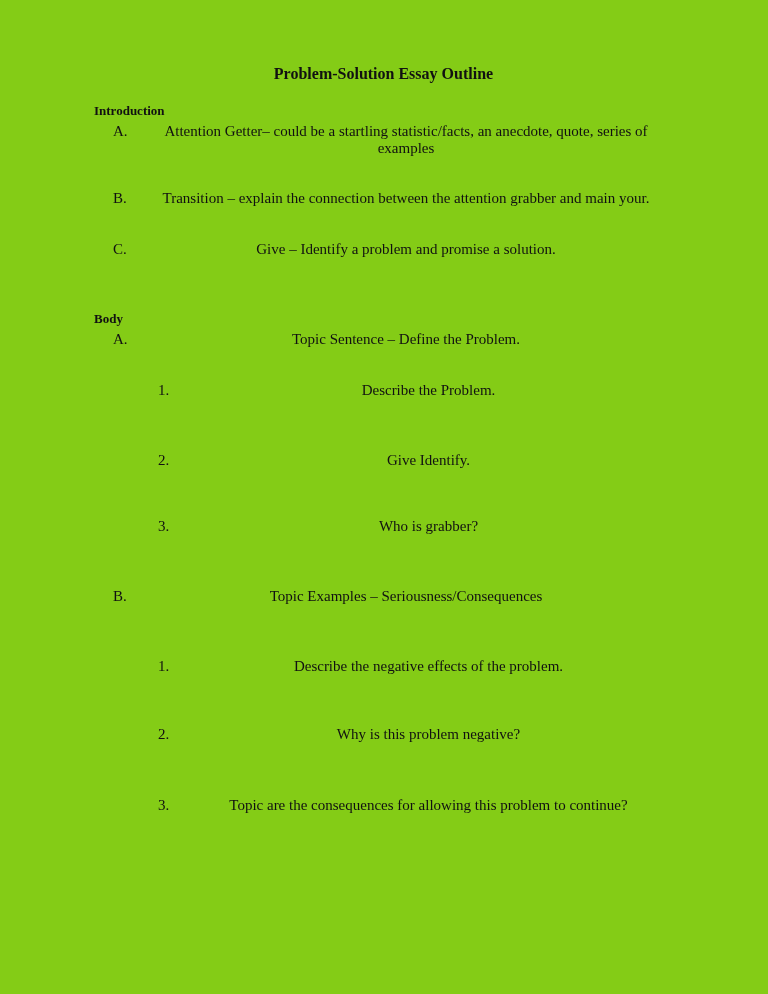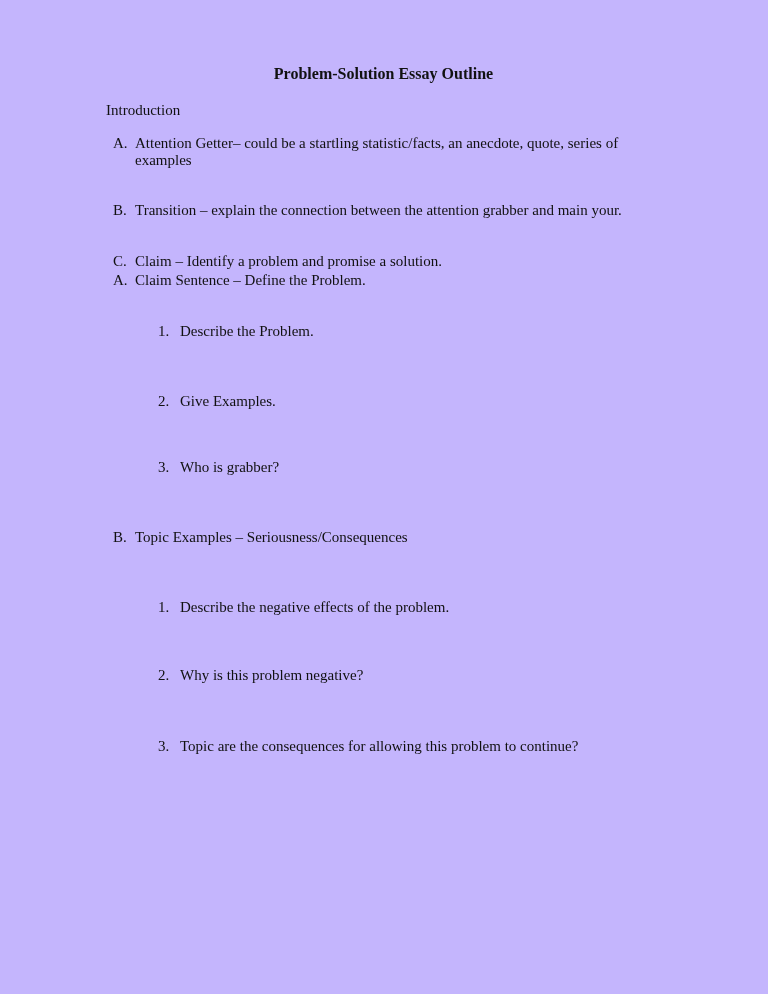--- a/index.html
+++ b/index.html
@@ -5,21 +5,21 @@
   html, body {
     margin: 0;
     padding: 0;
     background: #ffffff;
   }
   .page {
     position: relative;
     width: 768px;
     height: 994px;
     box-sizing: border-box;
-    background: #c4b5fd;
+    background: #84cc16;
     color: #111111;
     font-family: "Liberation Serif", "DejaVu Serif", serif;
     font-size: 15px;
     line-height: 17px;
     padding: 64px 91px 0 90px;
     overflow: hidden;
   }
   .title {
     font-size: 16px;
     line-height: 20px;
@@ -28,37 +28,38 @@
     margin: 0 0 18px 0;
   }
   .assignment {
     margin: 0 0 22px 0;
   }
   .assignment .label {
     font-weight: bold;
     margin-right: 9px;
   }
   .heading {
-    font-weight: normal;
-    font-size: 15px;
+    font-weight: bold;
+    font-size: 13px;
     line-height: 17px;
-    margin: 16px;
+    margin: 4px;
   }
   .item {
     display: flex;
     align-items: flex-start;
   }
   .item.lvl1 { margin-left: 23px; }
   .item.lvl2 { margin-left: 68px; }
   .item .marker {
     flex: 0 0 22px;
     white-space: nowrap;
   }
   .item .text {
     flex: 1 1 auto;
+    text-align: center;
   }
 </style>
 </head>
 <body>
 
 <div class="page">
 
   <h1 class="title">Problem-Solution Essay Outline</h1>
 
 
@@ -69,37 +70,38 @@
     <span class="text">Attention Getter– could be a startling statistic/facts, an anecdote, quote, series of examples</span>
   </div>
 
   <div class="item lvl1" style="margin-top:33px">
     <span class="marker">B.</span>
     <span class="text">Transition – explain the connection between the attention grabber and main your.</span>
   </div>
 
   <div class="item lvl1" style="margin-top:34px">
     <span class="marker">C.</span>
-    <span class="text">Claim – Identify a problem and promise a solution.</span>
+    <span class="text">Give – Identify a problem and promise a solution.</span>
   </div>
 
+  <h2 class="heading" style="margin-top:52px">Body</h2>
 
   <div class="item lvl1" style="margin-top:2px">
     <span class="marker">A.</span>
-    <span class="text">Claim Sentence – Define the Problem.</span>
+    <span class="text">Topic Sentence – Define the Problem.</span>
   </div>
 
   <div class="item lvl2" style="margin-top:34px">
     <span class="marker">1.</span>
     <span class="text">Describe the Problem.</span>
   </div>
 
   <div class="item lvl2" style="margin-top:53px">
     <span class="marker">2.</span>
-    <span class="text">Give Examples.</span>
+    <span class="text">Give Identify.</span>
   </div>
 
   <div class="item lvl2" style="margin-top:49px">
     <span class="marker">3.</span>
     <span class="text">Who is grabber?</span>
   </div>
 
   <div class="item lvl1" style="margin-top:53px">
     <span class="marker">B.</span>
     <span class="text">Topic Examples – Seriousness/Consequences</span>

